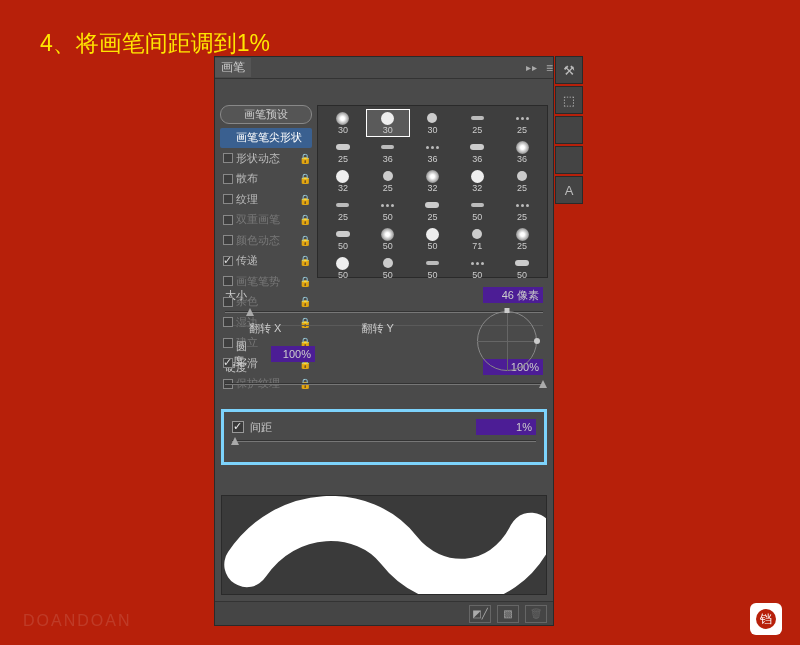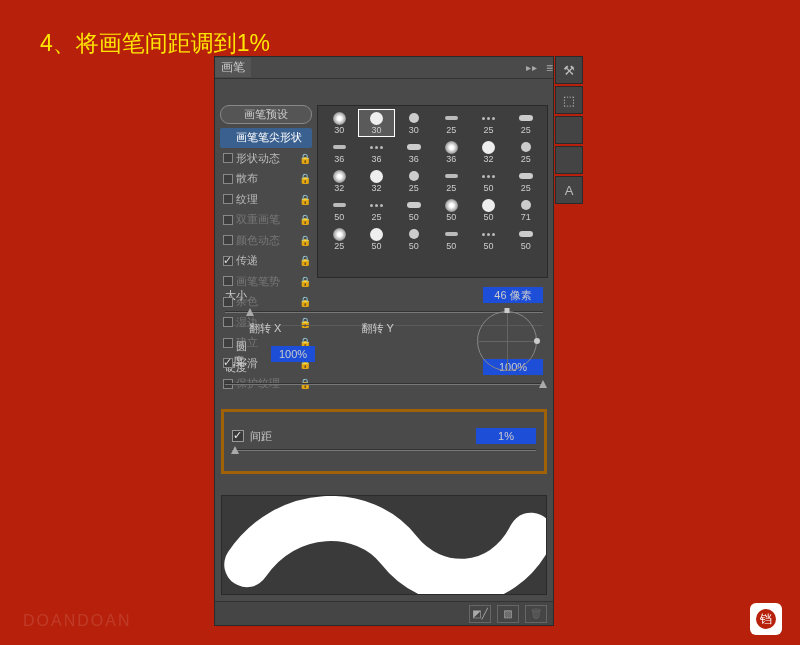--- a/index.html
+++ b/index.html
@@ -88,21 +88,21 @@
   background: #3e3e3e;
   border: 1px solid #2a2a2a;
   margin: 5px 5px 0 0;
   padding: 3px;
   display: flex;
   flex-direction: column;
   position: relative;
 }
 .swatch-grid {
   display: grid;
-  grid-template-columns: repeat(6, 1fr);
+  grid-template-columns: repeat(5, 1fr);
   gap: 1px;
 }
 .swatch {
   height: 28px;
   display: flex;
   flex-direction: column;
   align-items: center;
   justify-content: center;
   cursor: pointer;
   border: 1px solid transparent;
@@ -117,22 +117,22 @@
 .hard { width: 13px; height: 13px; border-radius: 50%; background: #eee; }
 .blob { width: 10px; height: 10px; border-radius: 50%; background: #ccc; }
 .dash { width: 13px; height: 4px; background: #bbb; border-radius: 2px; }
 .dot3 { display: flex; gap: 2px; }
 .dot3 span { width: 3px; height: 3px; background: #bbb; border-radius: 50%; }
 .pill { width: 14px; height: 6px; background: #ccc; border-radius: 3px; }
 
 .controls { padding: 6px 10px; font-size: 11px; color: #ccc; }
 .controls .row { display: flex; align-items: center; height: 22px; gap: 24px; }
 .num-input {
-  background: #1d4ed8; color: #ccc; border: none;
-  padding: 2px 4px; font-size: 11px; width: 60px; text-align: center;
+  background: #4c1d95; color: #ccc; border: none;
+  padding: 2px 4px; font-size: 11px; width: 60px; text-align: right;
   font-family: inherit;
 }
 .slider {
   height: 11px; position: relative; margin: 2px 0 6px 0;
 }
 .slider .track { height: 2px; background: #777; position: absolute; top: 3px; left: 0; right: 0; border-top: 1px solid #333; }
 .slider .thumb { position: absolute; top: 0; width: 0; height: 0; border-left: 4px solid transparent; border-right: 4px solid transparent; border-bottom: 8px solid #aaa; transform: translateX(-4px); }
 
 .flip-angle { display: flex; gap: 10px; }
 .flip-col { display: flex; flex-direction: column; gap: 4px; }
@@ -145,22 +145,22 @@
   position: absolute; inset: 6px;
   border: 1px solid #888; border-radius: 50%;
 }
 .angle-cross1 { position: absolute; left: 50%; top: 6px; bottom: 6px; width: 1px; background: #666; }
 .angle-cross2 { position: absolute; top: 50%; left: 6px; right: 6px; height: 1px; background: #666; }
 .angle-dot { position: absolute; top: 50%; right: 3px; width: 6px; height: 6px; background: #ccc; border-radius: 50%; transform: translateY(-50%); }
 .angle-sq { position: absolute; top: 3px; left: 50%; width: 5px; height: 5px; background: #ccc; transform: translateX(-50%); }
 
 .spacing-box {
   margin: 6px;
-  border: 3px solid #a16207;
-  padding: 16px 8px 14px 8px;
+  border: 3px solid #7dd3fc;
+  padding: 7px 8px 14px 8px;
   background: #4a4a4a;
 }
 .spacing-row { display: flex; align-items: center; gap: 6px; font-size: 11px; color: #ccc; }
 .spacing-row .cb2 { width: 12px; height: 12px; border: 1px solid #999; background: #3a3a3a; position: relative; }
 .spacing-row .cb2.checked::after { content: "✓"; position: absolute; top: -2px; left: 0; font-size: 11px; color: #eee; }
 .divider { border-top: 1px solid #5a5a5a; margin: 4px 0; }
 
 .preview {
   margin: 4px 6px 6px 6px;
   height: 100px;

